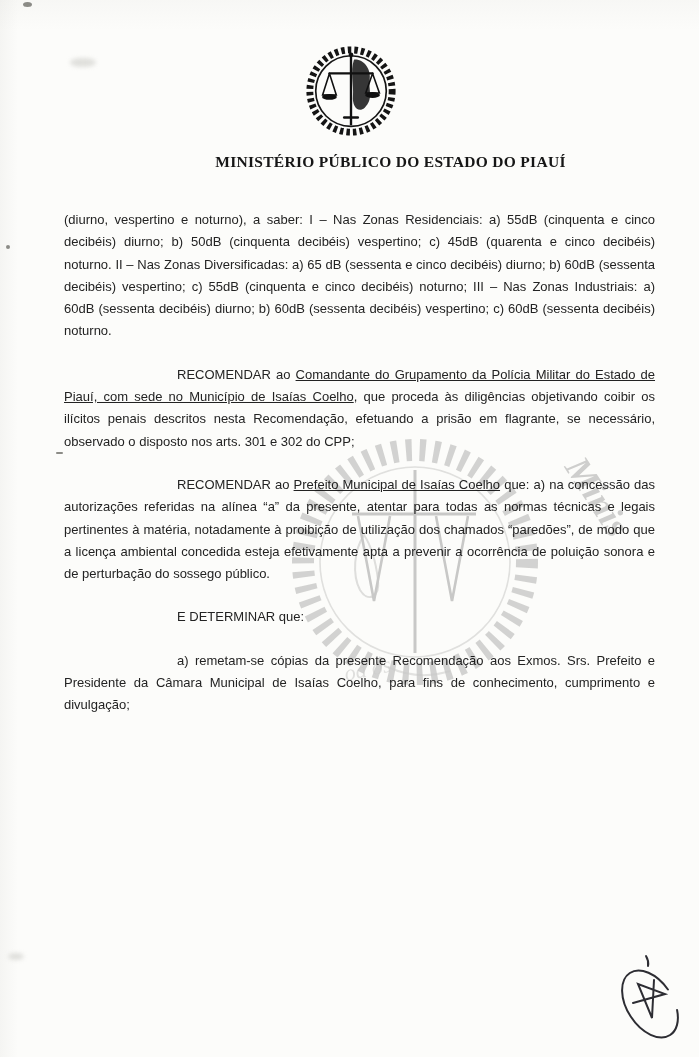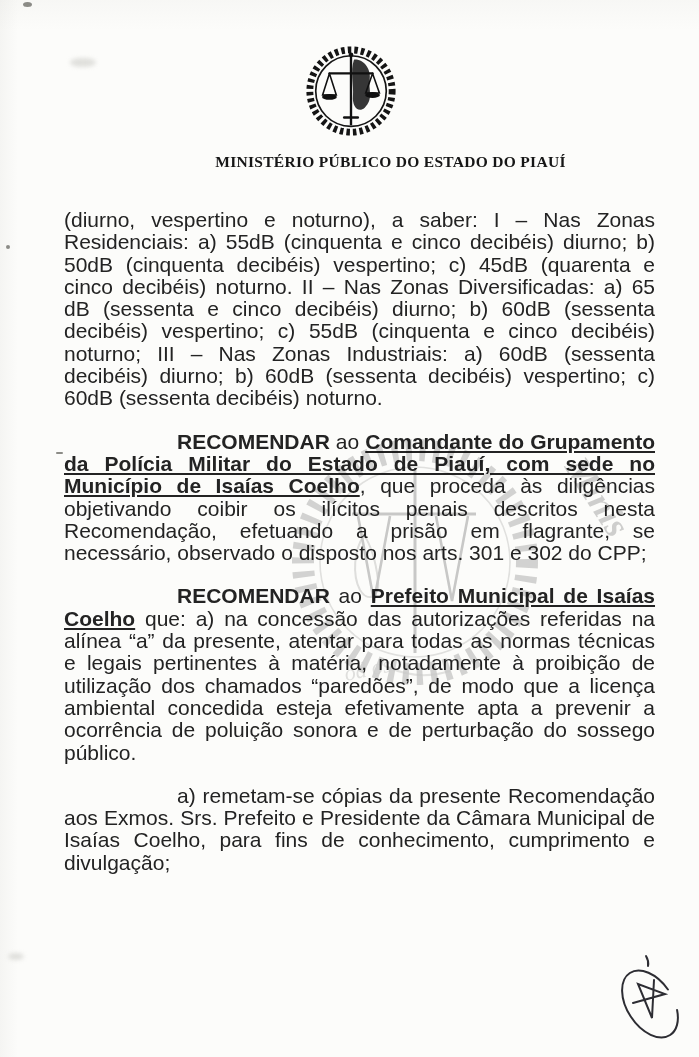--- a/index.html
+++ b/index.html
@@ -22,26 +22,26 @@
   .logo{position:absolute;left:301px;top:44px;width:100px;height:98px;}
   .header-text{
     position:absolute;left:0;top:152px;width:699px;
     text-align:center;
     font-family:"Liberation Serif","DejaVu Serif",serif;
     font-weight:bold;font-size:15.5px;line-height:19.5px;
     color:#161616;letter-spacing:.3px;margin-left:41px;
   }
   .doc-body{
     position:absolute;left:64px;top:209px;width:591px;
-    font-size:21px;line-height:22.3px;
+    font-size:13px;line-height:22.3px;
     text-align:justify;
   }
   .doc-body p{margin:0 0 21px 0;}
   .doc-body p.indent{text-indent:113px;}
-  .b{font-weight:bold;}
+  .b{font-weight:normal;}
   .u{text-decoration:underline;}
   
   .stamp{
     position:absolute;left:268px;top:415px;width:385px;height:300px;
     opacity:.42;mix-blend-mode:multiply;pointer-events:none;
   }
   
   .rubric{position:absolute;left:604px;top:952px;width:92px;height:100px;}
   
   .speck{position:absolute;background:#6f6f6a;border-radius:50%;opacity:.8;}
@@ -77,20 +77,21 @@
   </svg>
 
   <div class="header-text">
     <div>MINISTÉRIO PÚBLICO DO ESTADO DO PIAUÍ</div>
   </div>
 
   <div class="doc-body">
       <p><span>(diurno, vespertino e noturno), a saber: I – Nas Zonas Residenciais: a) 55dB (cinquenta e cinco decibéis) diurno; b) 50dB (cinquenta decibéis) vespertino; c) 45dB (quarenta e cinco decibéis) noturno. II – Nas Zonas Diversificadas: a) 65 dB (sessenta e cinco decibéis) diurno; b) 60dB (sessenta decibéis) vespertino; c) 55dB (cinquenta e cinco decibéis) noturno; III – Nas Zonas Industriais: a) 60dB (sessenta decibéis) diurno; b) 60dB (sessenta decibéis) vespertino; c) 60dB (sessenta decibéis) noturno.</span></p>
       <p class="indent"><span class="b">RECOMENDAR</span><span> ao </span><span class="b u">Comandante do Grupamento da Polícia Militar do Estado de Piauí, com sede no Município de Isaías Coelho</span><span>, que proceda às diligências objetivando coibir os ilícitos penais descritos nesta Recomendação, efetuando a prisão em flagrante, se necessário, observado o disposto nos arts. 301 e 302 do CPP;</span></p>
       <p class="indent"><span class="b">RECOMENDAR</span><span> ao </span><span class="b u">Prefeito Municipal de Isaías Coelho</span><span> que: a) na concessão das autorizações referidas na alínea “a” da presente, atentar para todas as normas técnicas e legais pertinentes à matéria, notadamente à proibição de utilização dos chamados “paredões”, de modo que a licença ambiental concedida esteja efetivamente apta a prevenir a ocorrência de poluição sonora e de perturbação do sossego público.</span></p>
+      <p class="indent"><span>E </span><span class="b">DETERMINAR</span><span> que:</span></p>
       <p class="indent"><span>a) remetam-se cópias da presente Recomendação aos Exmos. Srs. Prefeito e Presidente da Câmara Municipal de Isaías Coelho, para fins de conhecimento, cumprimento e divulgação;</span></p>
     </div>
 
   <svg class="stamp" viewBox="0 0 385 300" aria-hidden="true">
     <g stroke="#838383" fill="none">
       <circle cx="147" cy="147" r="112" stroke-width="22" stroke-dasharray="6 8" opacity="0.8"></circle>
       <circle cx="147" cy="147" r="95" stroke-width="1.6" opacity="0.55"></circle>
       <line x1="147" y1="55" x2="147" y2="238" stroke-width="3"></line>
       <line x1="84" y1="99" x2="208" y2="99" stroke-width="3"></line>
       <polyline points="90,101 106,186 122,101" stroke-width="2.6"></polyline>

